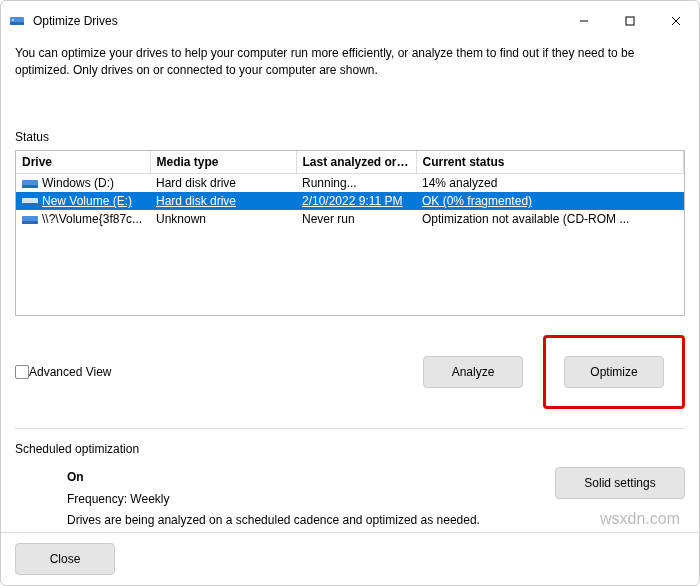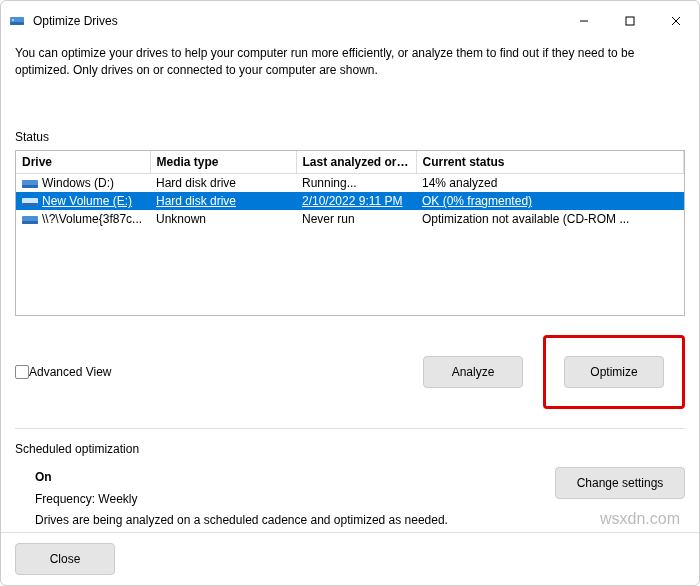--- a/index.html
+++ b/index.html
@@ -27,21 +27,21 @@
   .drive-icon { display:inline-block; width:16px; height:12px; vertical-align:middle; margin-right:4px; }
   .actions { display:flex; align-items:center; margin-top: 16px; margin-bottom:16px; }
   .chk { display:flex; align-items:center; flex:1; }
   .chkbox { width:14px; height:14px; border:1px solid #888; border-radius:2px; }
   .btn { min-width:100px; height:32px; border:1px solid #ccc; border-radius:4px; background:#e5e5e5;
          font-size:12px; padding:0 14px; cursor:pointer; }
   .btn-highlight-wrap { border:3px solid #d00; border-radius:4px; padding:18px; margin-left:20px; }
   .sep { height:1px; background:#ddd; margin: 0 0 10px 0; }
   .sched-label { margin-bottom: 8px; }
   .sched-body { display:flex; padding: 0 0 0 20px; }
-  .sched-text { flex:1; font-size:12px; line-height:1.8; }
+  .sched-text { flex:1; font-size:12px; line-height:1.8;margin-left:32px; }
   .sched-text .on { font-weight:600; }
   .footer { border-top:1px solid #ddd; padding:10px 14px; display:flex; justify-content:flex-start; margin-top:auto; }
   .watermark { position:absolute; right:20px; bottom:58px; font-size:16px; color:#bbb; }
   col.c1 { width: 134px; } col.c2 { width: 146px; } col.c3 { width: 120px; } col.c4 { width: auto; }
 </style>
 </head>
 <body>
 
 <div class="window">
 
@@ -138,21 +138,21 @@
     <div class="sep"></div>
 
     <div class="sched-label">Scheduled optimization</div>
     <div class="sched-body">
       <div class="sched-text">
         <div class="on">On</div>
         <div>Frequency: Weekly</div>
         <div>Drives are being analyzed on a scheduled cadence and optimized as needed.</div>
       </div>
       <div>
-        <button class="btn" style="min-width:130px">Change settings</button>
+        <button class="btn" style="min-width:130px">Solid settings</button>
       </div>
     </div>
 
     <div class="watermark">wsxdn.com</div>
   </div>
 
   <div class="footer">
     <button class="btn">Close</button>
   </div>
 

